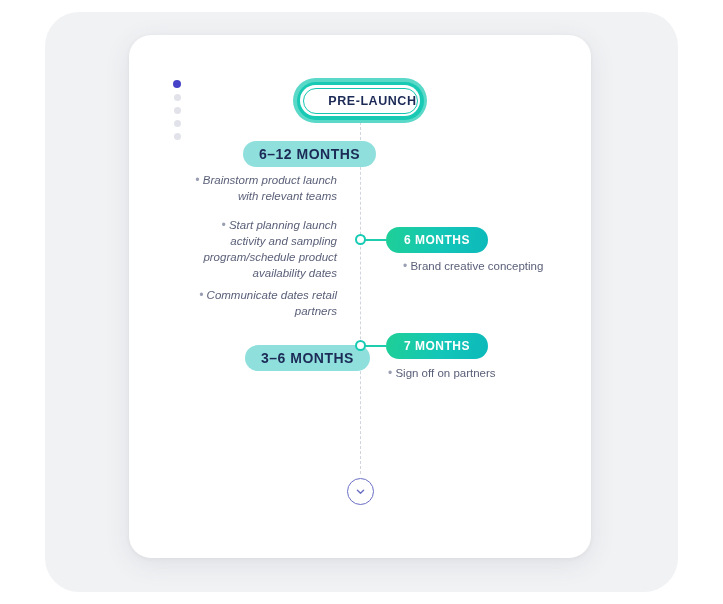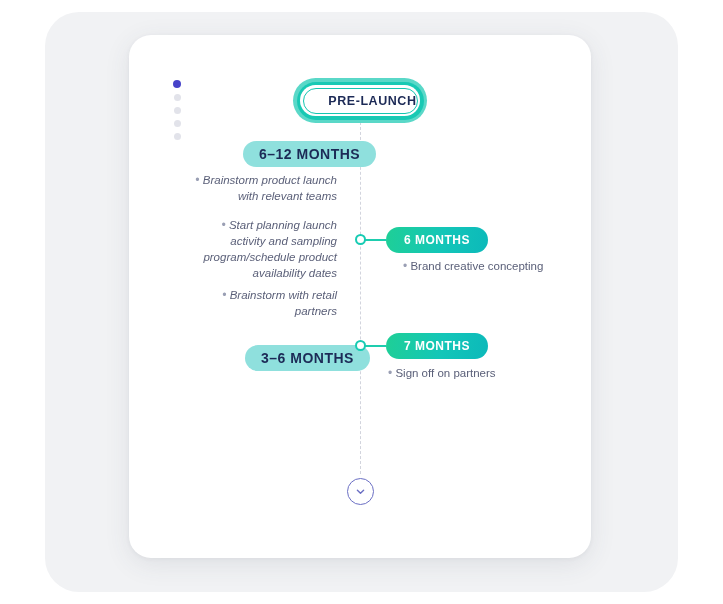--- a/index.html
+++ b/index.html
@@ -270,21 +270,21 @@
     </div>
     <div class="bullet-item">
       <span class="dot">•</span>
       <span>Start planning launch activity and sampling program/schedule product availability dates</span>
     </div>
   </div>
 
   <div class="bullets-left" id="left-block-b">
     <div class="bullet-item">
       <span class="dot">•</span>
-      <span>Brainstorm with retail partners</span>
+      <span>Communicate dates retail partners</span>
     </div>
   </div>
 
   <div class="bullets-right" id="right-block-a">
     <div class="bullet-item">
       <span class="dot">•</span>
       <span>Brand creative concepting</span>
     </div>
   </div>
 

